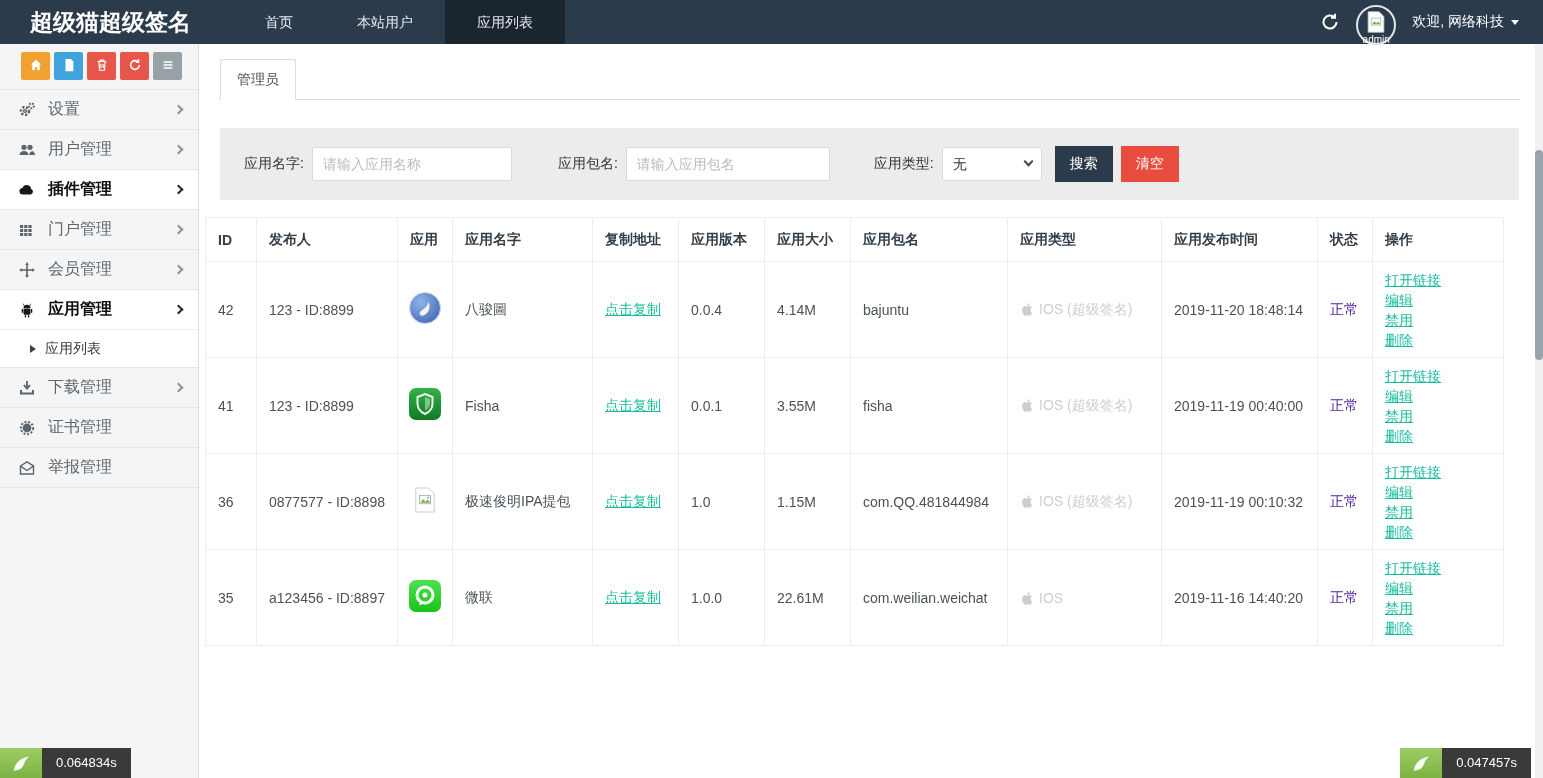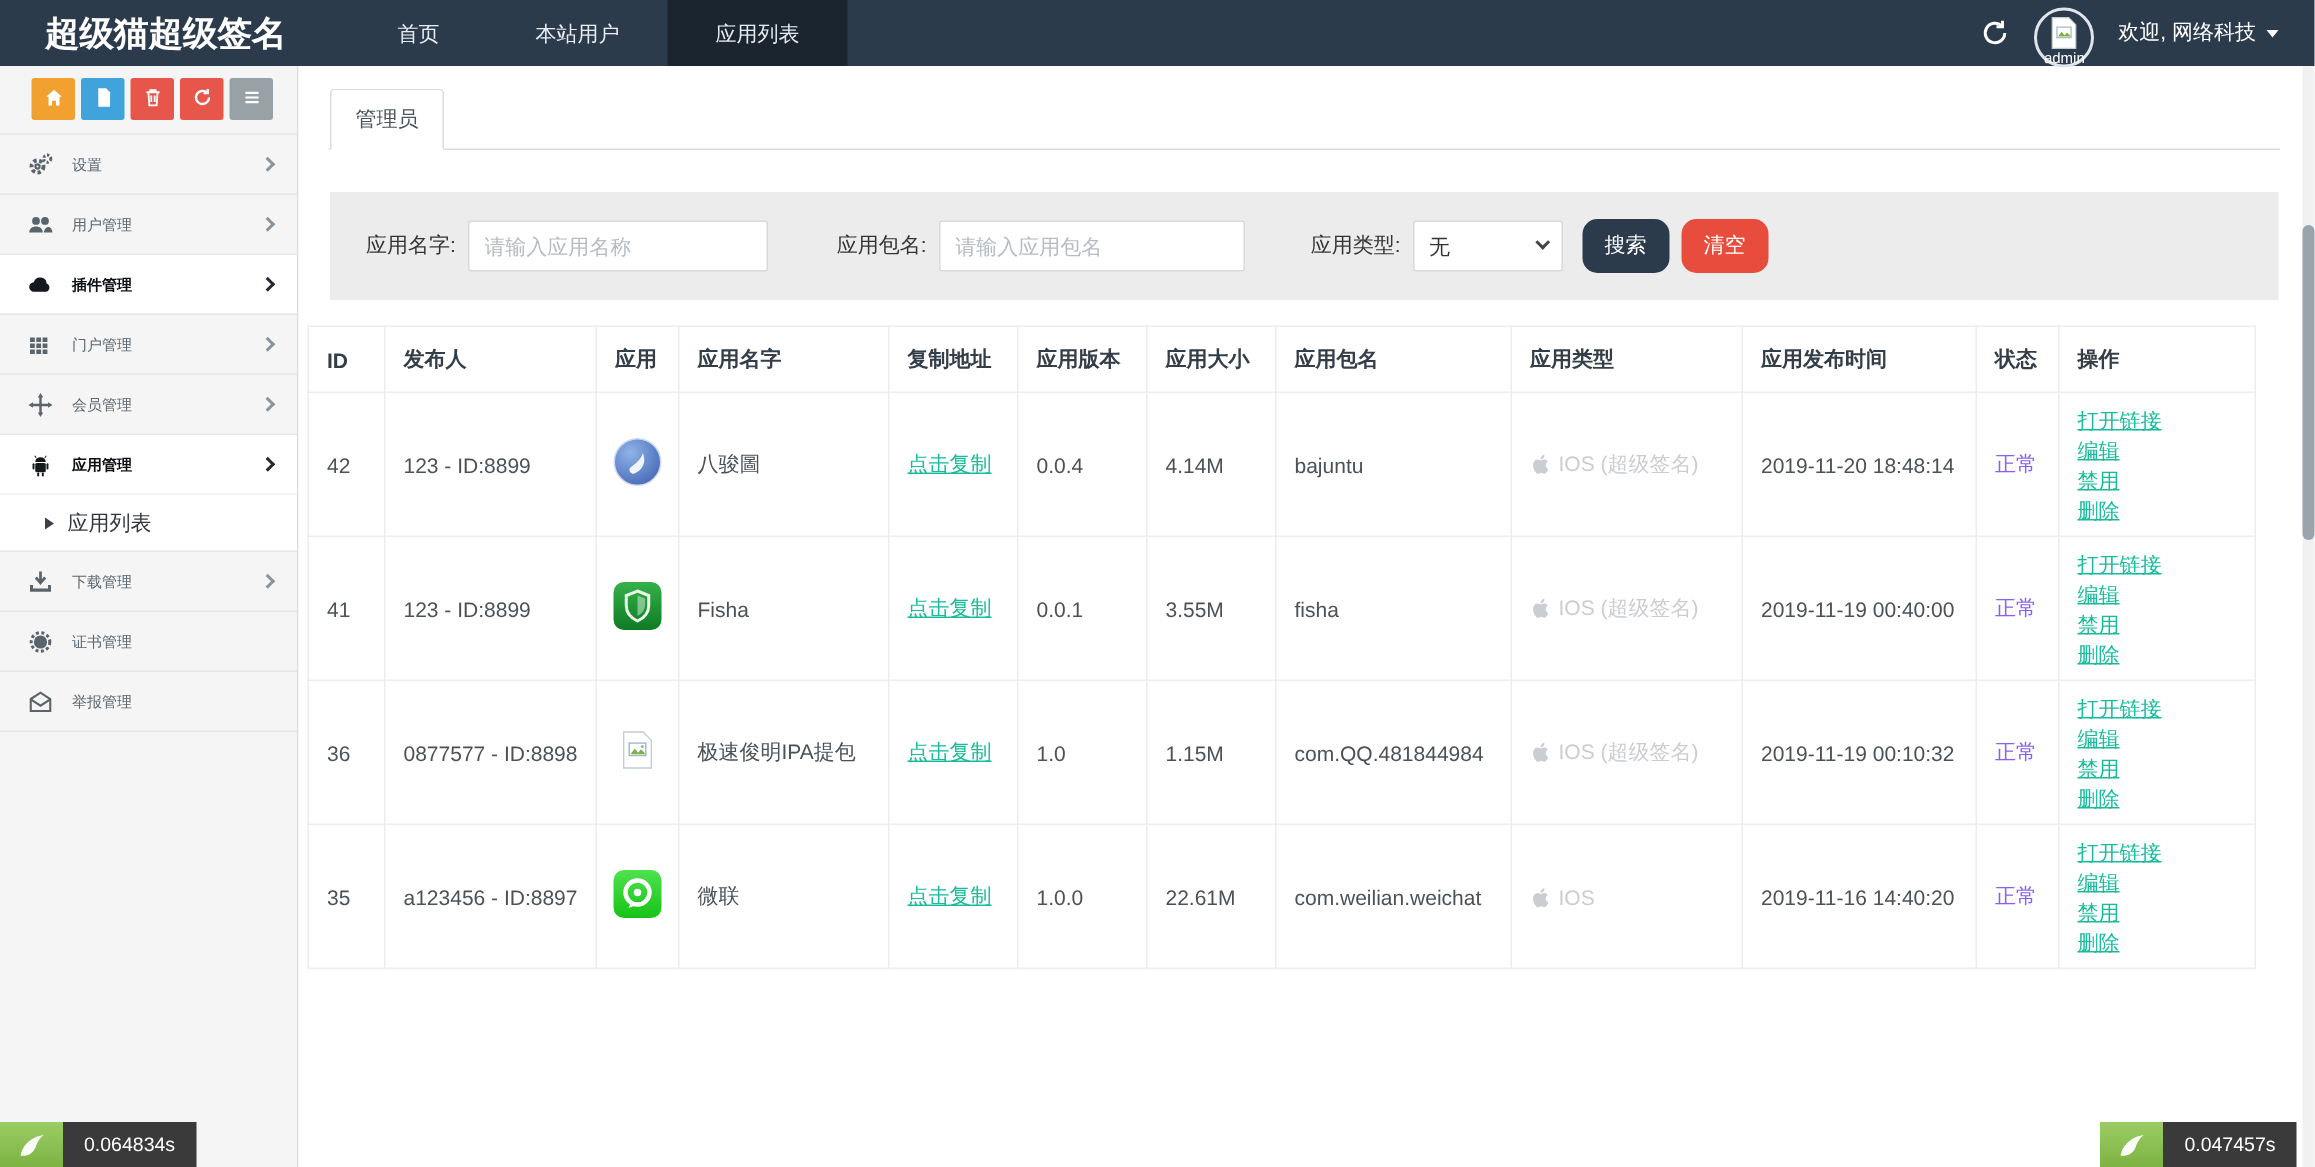--- a/index.html
+++ b/index.html
@@ -28,21 +28,21 @@
   .sidebar { position:absolute; top:44px; left:0; bottom:0; width:199px; background:#f5f5f5;
     border-right:1px solid #dcdcdc; }
   .side-toolbar { display:flex; gap:4px; padding:8px 0 9px 21px; }
   .tbtn { width:29px; height:28px; border:none; border-radius:2px; display:flex; align-items:center;
     justify-content:center; cursor:pointer; }
   .tbtn.orange { background:#f0a12f; }
   .tbtn.blue   { background:#41a3dc; }
   .tbtn.red    { background:#e6564a; }
   .tbtn.gray   { background:#97a1a6; }
   .side-item { height:40px; display:flex; align-items:center; padding:0 16px 0 18px;
-    border-top:1px solid #e6e6e6; color:#5b6770; font-size:10px; cursor:pointer; }
+    border-top:1px solid #e6e6e6; color:#5b6770; font-size:16px; cursor:pointer; }
   .side-item.active { background:#fff; color:#0b0f13; font-weight:bold; }
   .si-icon { width:18px; height:18px; margin-right:12px; color:#59646d; flex:none; }
   .side-item.active .si-icon { color:#15191d; }
   .si-label { flex:1; }
   .chev { width:7px; height:7px; border-top:2px solid #8a949c; border-right:2px solid #8a949c;
     transform:rotate(45deg); flex:none; }
   .side-item.active .chev { border-color:#23292e; }
   .side-sub { height:38px; display:flex; align-items:center; padding-left:30px; background:#fff;
     border-top:1px solid #efefef; font-size:14px; color:#2f363c; cursor:pointer; }
   .caret-right { width:0; height:0; border-left:6px solid #3a4248; border-top:4px solid transparent;
@@ -64,36 +64,36 @@
   .finput { width:200px; height:34px; border:1px solid #d7dbde; border-radius:2px; padding:0 10px;
     font-size:14px; color:#333; background:#fff; font-family:"Liberation Sans",sans-serif; }
   .finput::placeholder { color:#b6bcc1; }
   .gap1 { width:46px; } .gap2 { width:44px; }
   .sel-wrap { position:relative; width:100px; height:34px; }
   .fselect { width:100%; height:100%; border:1px solid #d7dbde; border-radius:2px; background:#fff;
     font-size:14px; color:#333; padding:0 10px; appearance:none; -webkit-appearance:none;
     font-family:"Liberation Sans",sans-serif; }
   .sel-caret { position:absolute; right:10px; top:11px; width:7px; height:7px; pointer-events:none;
     border-right:2px solid #444; border-bottom:2px solid #444; transform:rotate(45deg); }
-  .btn { height:36px; border:none; border-radius:10px; color:#fff; font-size:14px; padding:0 15px;
+  .btn { height:36px; border:none; border-radius:0; color:#fff; font-size:14px; padding:0 15px;
     cursor:pointer; font-family:"Liberation Sans",sans-serif; }
   .btn-search { background:#2c3b4c; margin-left:13px; }
   .btn-clear { background:#e74c3c; margin-left:8px; }
 
   
   .tablewrap { position:absolute; top:173px; left:6px; }
   table { border-collapse:collapse; table-layout:fixed; width:1298px; }
   th, td { border:1px solid #ebedee; padding:0 12px; font-size:14px; text-align:left;
     vertical-align:middle; overflow:hidden; }
   th { height:44px; color:#333e48; font-weight:bold; background:#fff; }
   td { height:96px; color:#4a5258; }
   td.icon-cell { text-align:center; padding:0; }
   .glink { color:#18bc9c; text-decoration:underline; cursor:pointer; }
   .ops a { display:block; line-height:20px; }
-  .muted { color:#8b5cf6; }
+  .muted { color:#4c1d95; }
   .type-cell { color:#c9ced3; }
   .apple-icon { display:inline-block; width:14px; height:15px; vertical-align:-3px; margin-right:5px; color:#c9ced3; }
 
   
   .trace { position:absolute; bottom:0; height:30px; display:flex; z-index:60; }
   .trace-left { left:0; } .trace-right { right:12px; }
   .trace-logo { width:42px; background:linear-gradient(#9ccc65,#7cb342); display:flex;
     align-items:center; justify-content:center; cursor:pointer; }
   .trace-time { background:#3a3a3a; color:#fff; font-size:13px; line-height:30px; padding:0 14px; }
 

